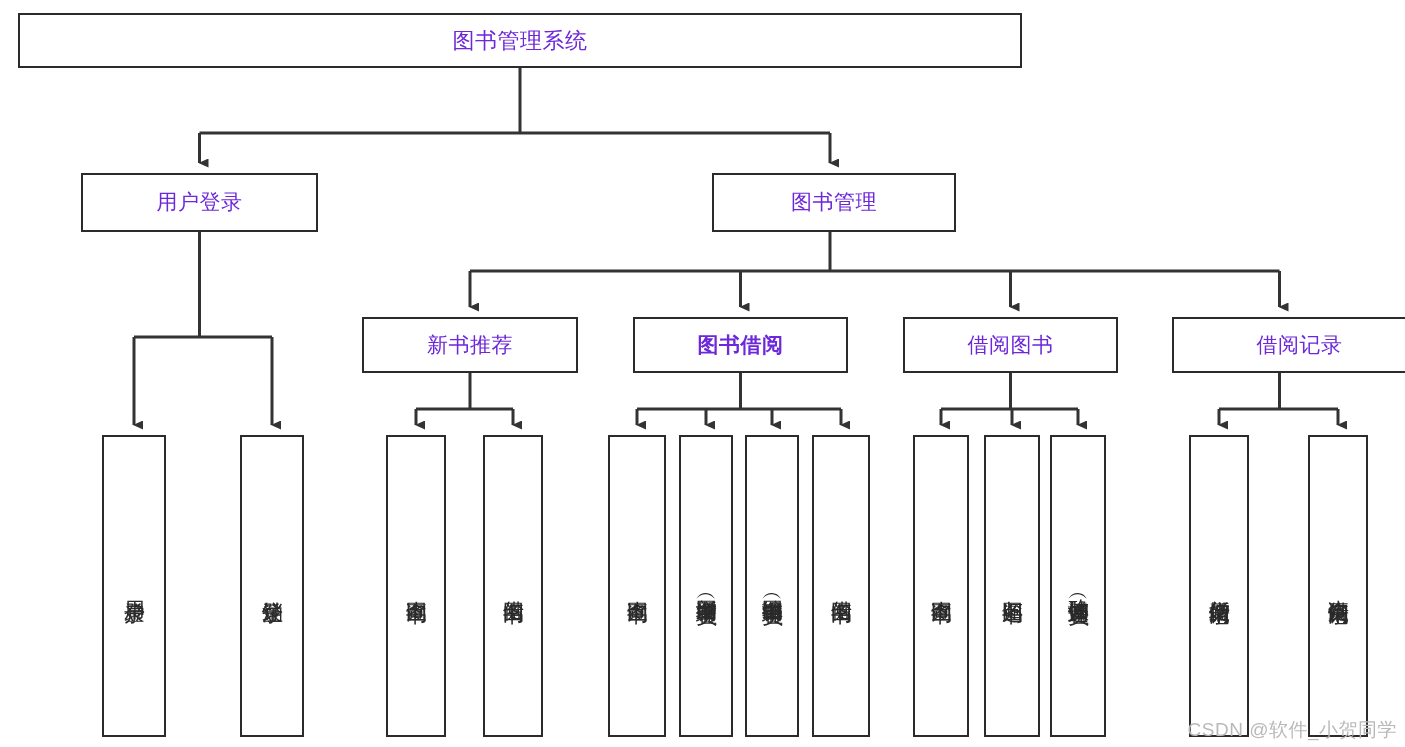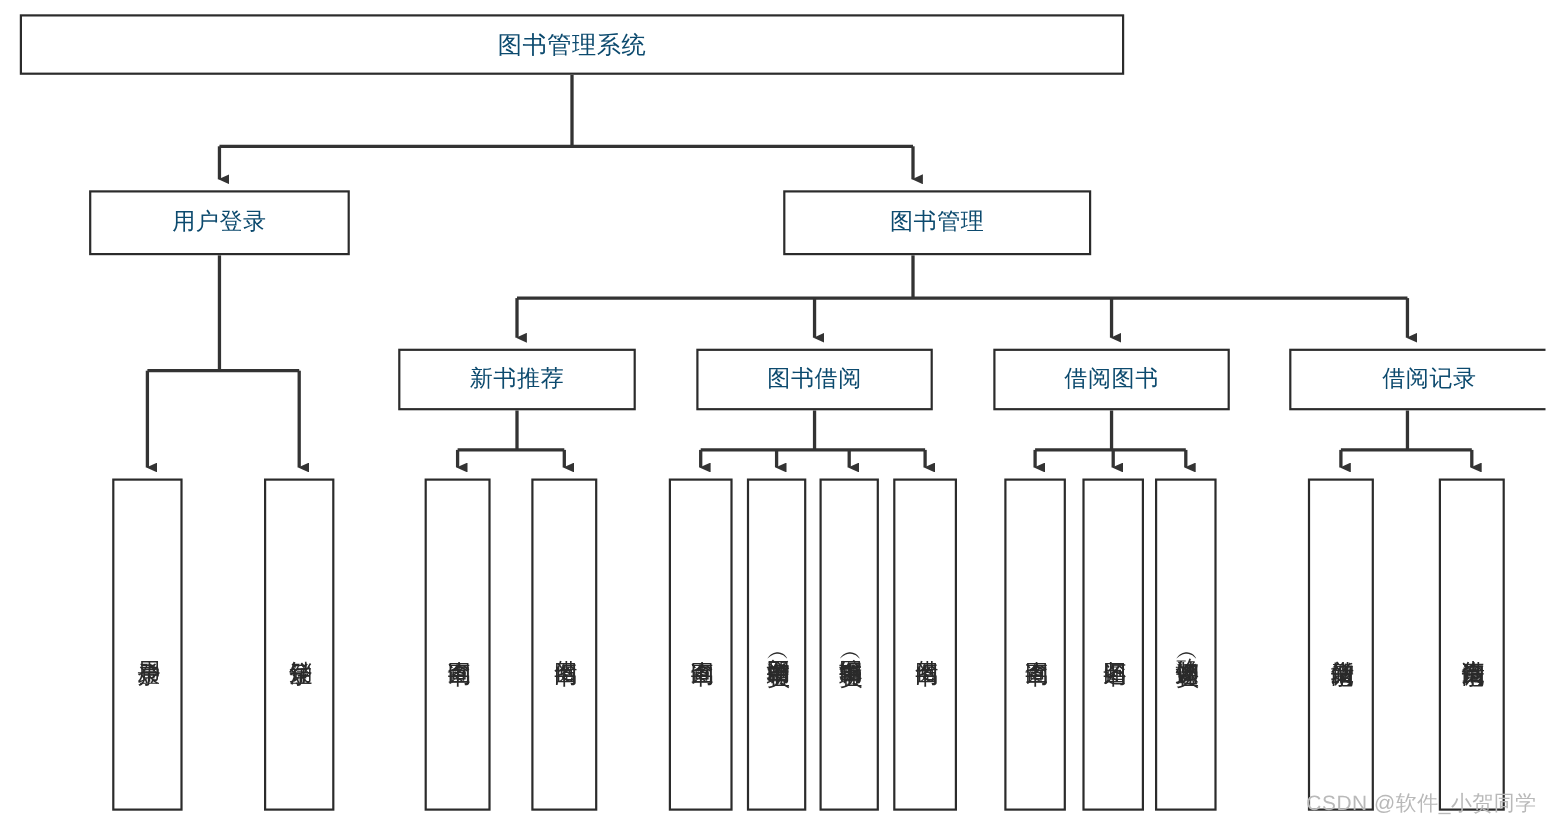--- a/index.html
+++ b/index.html
@@ -32,21 +32,21 @@
     box-sizing: border-box;
     background: #ffffff;
     border: 2px solid #2b2b2b;
     display: flex;
     align-items: center;
     justify-content: center;
     overflow: hidden;
   }
   .node-label-h {
     font-size: 21px;
-    color: #0c4a6e;
+    color: #6d28d9;
     line-height: 1.15;
     white-space: nowrap;
     letter-spacing: 0.5px;
   }
   .node-label-v {
     font-size: 21px;
     color: #2a2a2a;
     writing-mode: vertical-rl;
     text-orientation: upright;
     line-height: 1.28;
@@ -116,27 +116,27 @@
       </g>
   </svg>
 
   <div id="node-layer">
       <div class="node-box root-box" style="left: 18px; top: 13px; width: 1004px; height: 55px;">
         <span class="node-label-h">图书管理系统</span>
       </div>
       <div class="node-box" style="left: 81px; top: 173px; width: 237px; height: 59px;">
         <span class="node-label-h">用户登录</span>
       </div>
-      <div class="node-box" style="left: 712px; top: 173px; width: 280px; height: 59px;">
+      <div class="node-box" style="left: 712px; top: 173px; width: 244px; height: 59px;">
         <span class="node-label-h">图书管理</span>
       </div>
       <div class="node-box" style="left: 362px; top: 317px; width: 216px; height: 56px;">
         <span class="node-label-h">新书推荐</span>
       </div>
-      <div class="node-box" style="left: 633px; top: 317px; width: 215px; height: 56px;">
+      <div class="node-box" style="left: 633px; top: 317px; width: 215px; height: 56px; font-weight: bold;">
         <span class="node-label-h">图书借阅</span>
       </div>
       <div class="node-box" style="left: 903px; top: 317px; width: 215px; height: 56px;">
         <span class="node-label-h">借阅图书</span>
       </div>
       <div class="node-box" style="left: 1172px; top: 317px; width: 255px; height: 56px;">
         <span class="node-label-h">借阅记录</span>
       </div>
       <div class="node-box" style="left: 102px; top: 435px; width: 64px; height: 302px;">
         <span class="node-label-v">用户登录</span>

